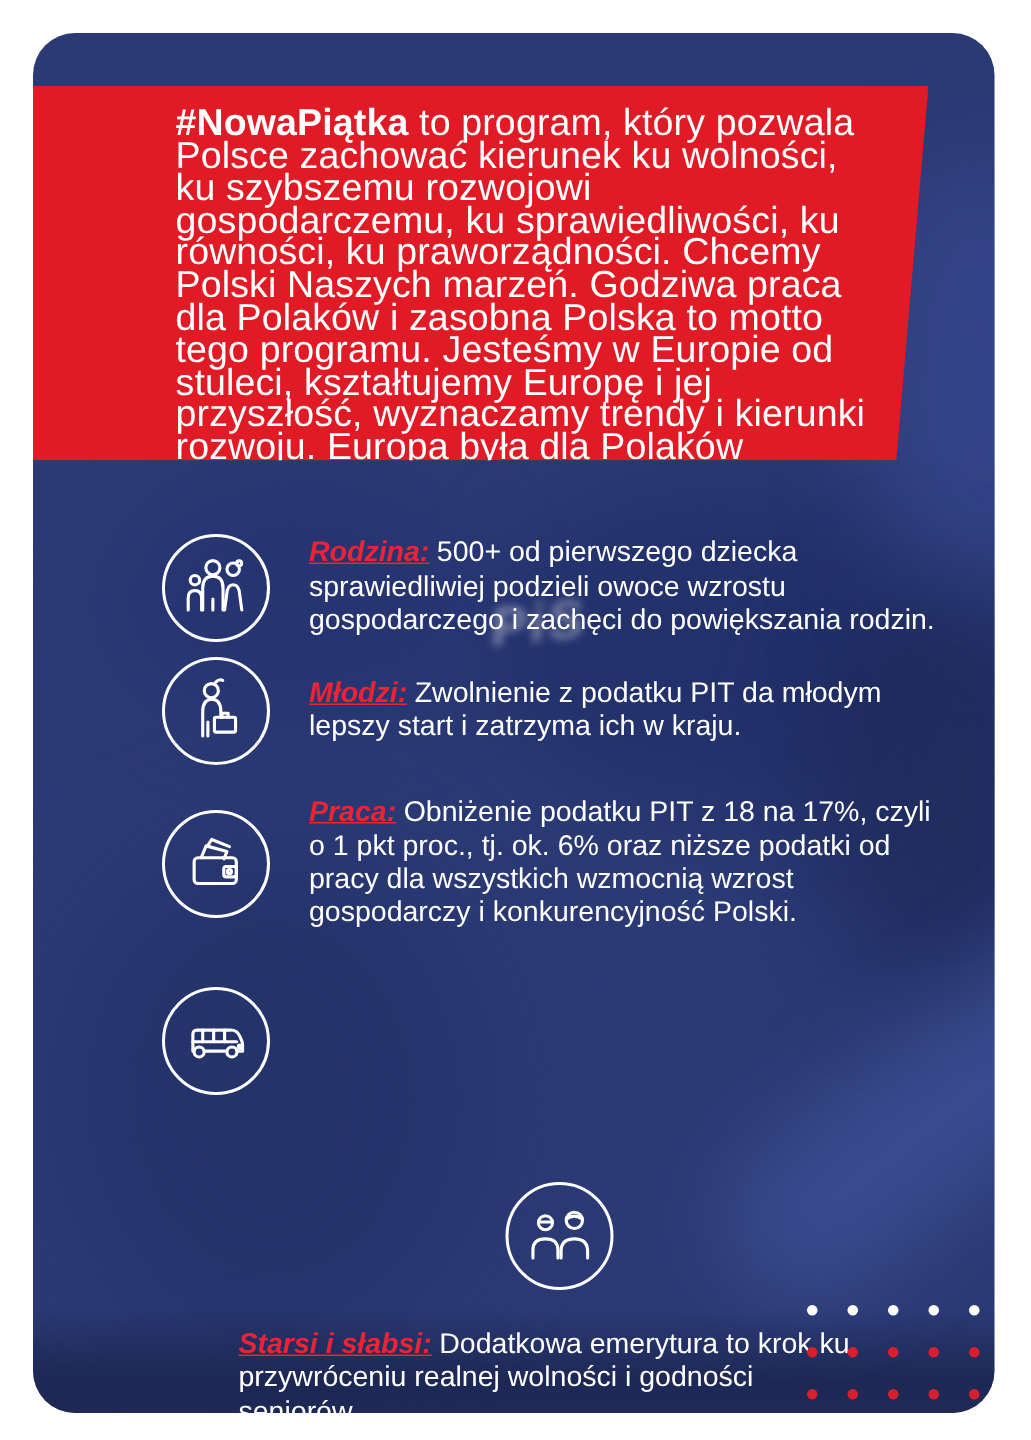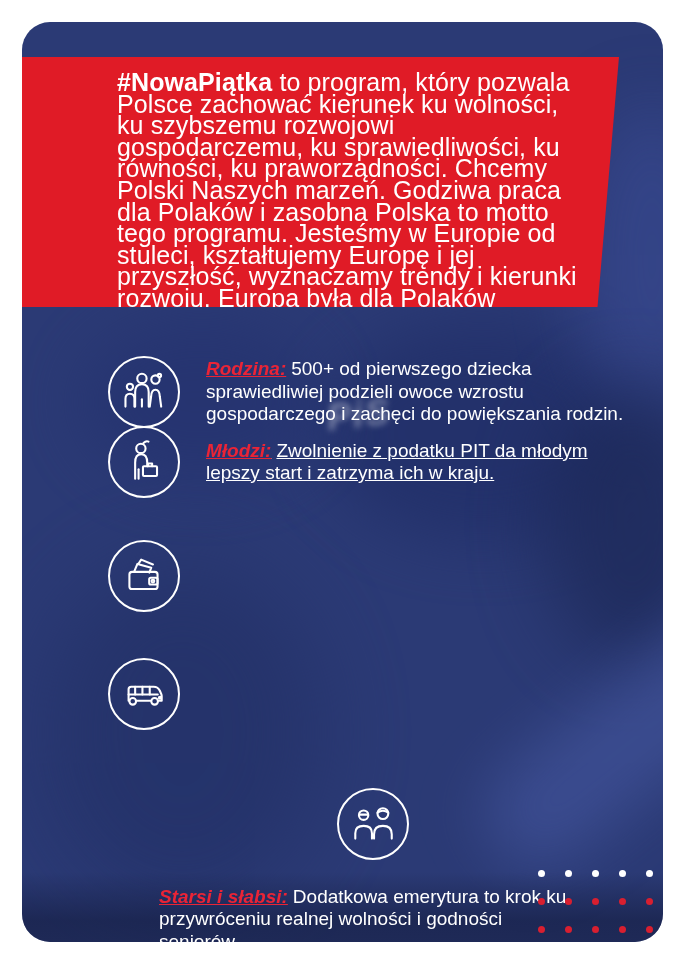--- a/index.html
+++ b/index.html
@@ -42,21 +42,21 @@
     color:var(--white);
   }
   .banner p{font-size:25px; line-height:21.6px; letter-spacing:.1px;margin-left:48px;}
   .banner .tagline{margin-top:13px;}
   
   .item{
     position:absolute; left:86px; width:530px;
     display:flex; gap:26px; align-items:center; color:var(--white);
   }
   .item-1{top:326px;height:88px;}
-  .item-2{top:396px;height:88px;text-decoration:underline;}
+  .item-2{top:408px;height:88px;}
   .item-3{top:498px;height:112px;}
   .item-4{top:610px;height:150px;}
   .item-5{top:766px;height:92px;flex-direction:column;}
   .item-4 .icon-circle{align-self:flex-start;margin-top:26px;}
   .icon-circle{
     flex:0 0 72px; width:72px; height:72px; border:2.5px solid #fff;
     border-radius:50%; display:flex; align-items:center; justify-content:center;
   }
   .icon-circle svg{width:50px;height:50px;stroke:#fff;fill:none;stroke-width:2;stroke-linecap:round;stroke-linejoin:round;}
   .item-text{flex:1; font-size:19px; line-height:22.4px; max-width:428px;}
@@ -125,20 +125,21 @@
   <div class="item item-3">
     <div class="icon-circle">
       <svg viewBox="0 0 48 48">
         <path d="M14.5 20 l3.2-7.6 L31 16 l-1.9 4.7"></path>
         <path d="M18.7 12.2 L21.3 8.3 l11.3 4.6"></path>
         <rect x="10" y="20" width="27" height="16.5" rx="2.5"></rect>
         <rect x="29" y="25.6" width="8" height="6.6" rx="1.5"></rect>
         <circle cx="32.6" cy="28.9" r="1.3"></circle>
       </svg>
     </div>
+    <p class="item-text"><span class="item-label">Praca:</span><span>Obniżenie podatku PIT z 18 na 17%, czyli o 1 pkt proc., tj. ok. 6% oraz niższe podatki od pracy dla wszystkich wzmocnią wzrost gospodarczy i konkurencyjność Polski.</span></p>
   </div>
 
   <div class="item item-4">
     <div class="icon-circle">
       <svg viewBox="0 0 48 48">
         <path d="M9.2 30.5 v-11 a2.5 2.5 0 0 1 2.5 -2.5 h21.5 a6.5 6.5 0 0 1 6 3.9 l1.4 3.3 a6 6 0 0 1 .4 2.2 v4.1 h-3"></path>
         <path d="M9.2 24.5 h28"></path>
         <path d="M15.5 17 v7.5 M22.5 17 v7.5 M29.5 17 v7.5"></path>
         <path d="M17.2 30.5 h13"></path>
         <circle cx="13.2" cy="31" r="3.2"></circle>

